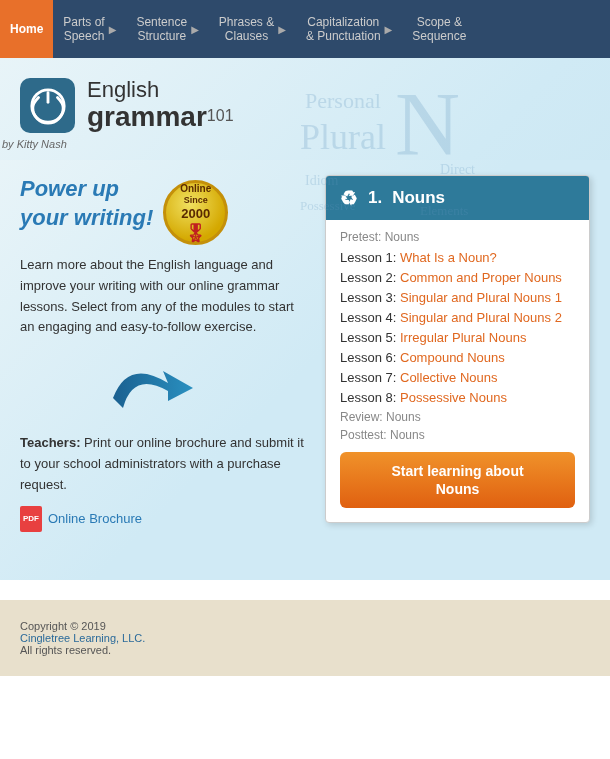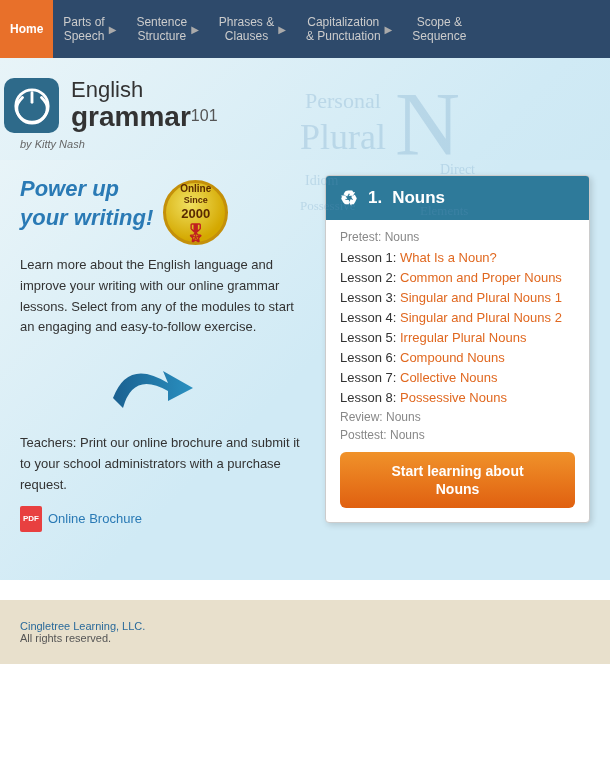--- a/index.html
+++ b/index.html
@@ -22,28 +22,28 @@
       position: absolute;
       right: 30px;
       top: 20px;
       width: 280px;
       height: 220px;
       pointer-events: none;
       user-select: none;
     }
     .ww { position: absolute; color: rgba(100,150,190,0.25); font-family: Georgia, serif; }
 
-    .logo-area { display: flex; align-items: center; padding: 20px 20px 5px 4px; }
+    .logo-area { display: flex; align-items: center; padding: 20px 20px 5px 20px; }
     .logo-icon { width: 55px; height: 55px; background: #2e6a8a; border-radius: 10px; display: flex; align-items: center; justify-content: center; margin-right: 12px; flex-shrink: 0; }
     .logo-icon svg { width: 38px; height: 38px; }
     .logo-text { line-height: 1.1; }
     .logo-text .english { font-size: 22px; color: #333; font-weight: normal; }
     .logo-text .grammar { font-size: 28px; color: #333; font-weight: bold; }
     .logo-text .sup101 { font-size: 16px; color: #555; vertical-align: super; }
-    .logo-byline { font-size: 11px; color: #666; padding-left: 20px; padding-bottom: 10px; font-style: italic; }
+    .logo-byline { font-size: 11px; color: #666; padding-left: 2px; padding-bottom: 10px; font-style: italic; }
 
     
     .main-content { display: flex; padding: 15px 20px 0 20px; gap: 20px; background: linear-gradient(135deg, #e8f4f8 0%, #d0eaf5 50%); min-height: 420px; }
 
     .left-panel { flex: 1; min-width: 0; }
     .tagline { color: #2a7ab5; font-size: 22px; font-weight: bold; line-height: 1.3; font-style: italic; margin-bottom: 12px; }
 
     .online-badge {
       width: 65px; height: 65px; border-radius: 50%;
       background: radial-gradient(circle at 40% 35%, #f0e060, #d4a800 70%);
@@ -52,21 +52,21 @@
       font-size: 9px; font-weight: bold; color: #5a2a00; text-align: center;
       line-height: 1.2; position: relative;
     }
     .badge-ribbon { margin-top: 3px; }
 
     .description { font-size: 13px; color: #333; line-height: 1.6; margin-bottom: 15px; }
 
     .arrow-area { display: flex; justify-content: center; margin: 10px 0 20px 0; }
 
     .teachers-section { font-size: 13px; color: #333; line-height: 1.6; margin-bottom: 10px; }
-    .teachers-section strong { font-weight: normal; }
+    .teachers-section strong { font-weight: bold; }
     .brochure-link { display: flex; align-items: center; gap: 6px; color: #2a7ab5; text-decoration: none; font-size: 13px; cursor: pointer; }
     .pdf-icon { width: 22px; height: 26px; background: #e84040; border-radius: 2px; display: flex; align-items: center; justify-content: center; color: white; font-size: 8px; font-weight: bold; }
 
     
     .right-panel { width: 265px; flex-shrink: 0; }
     .lessons-box {
       background: #fff;
       border: 1px solid #ccc;
       border-radius: 4px;
       overflow: hidden;
@@ -263,15 +263,16 @@
             <span>Start learning about</span><br>
             <span>Nouns</span>
           </button>
         </div>
       </div>
     </div>
   </div>
 </div>
 
 <div class="footer-content">
+  <div>Copyright © 2019</div>
   <div><a href="#">Cingletree Learning, LLC.</a></div>
   <div>All rights reserved.</div>
 </div>
 
 </body></html>

